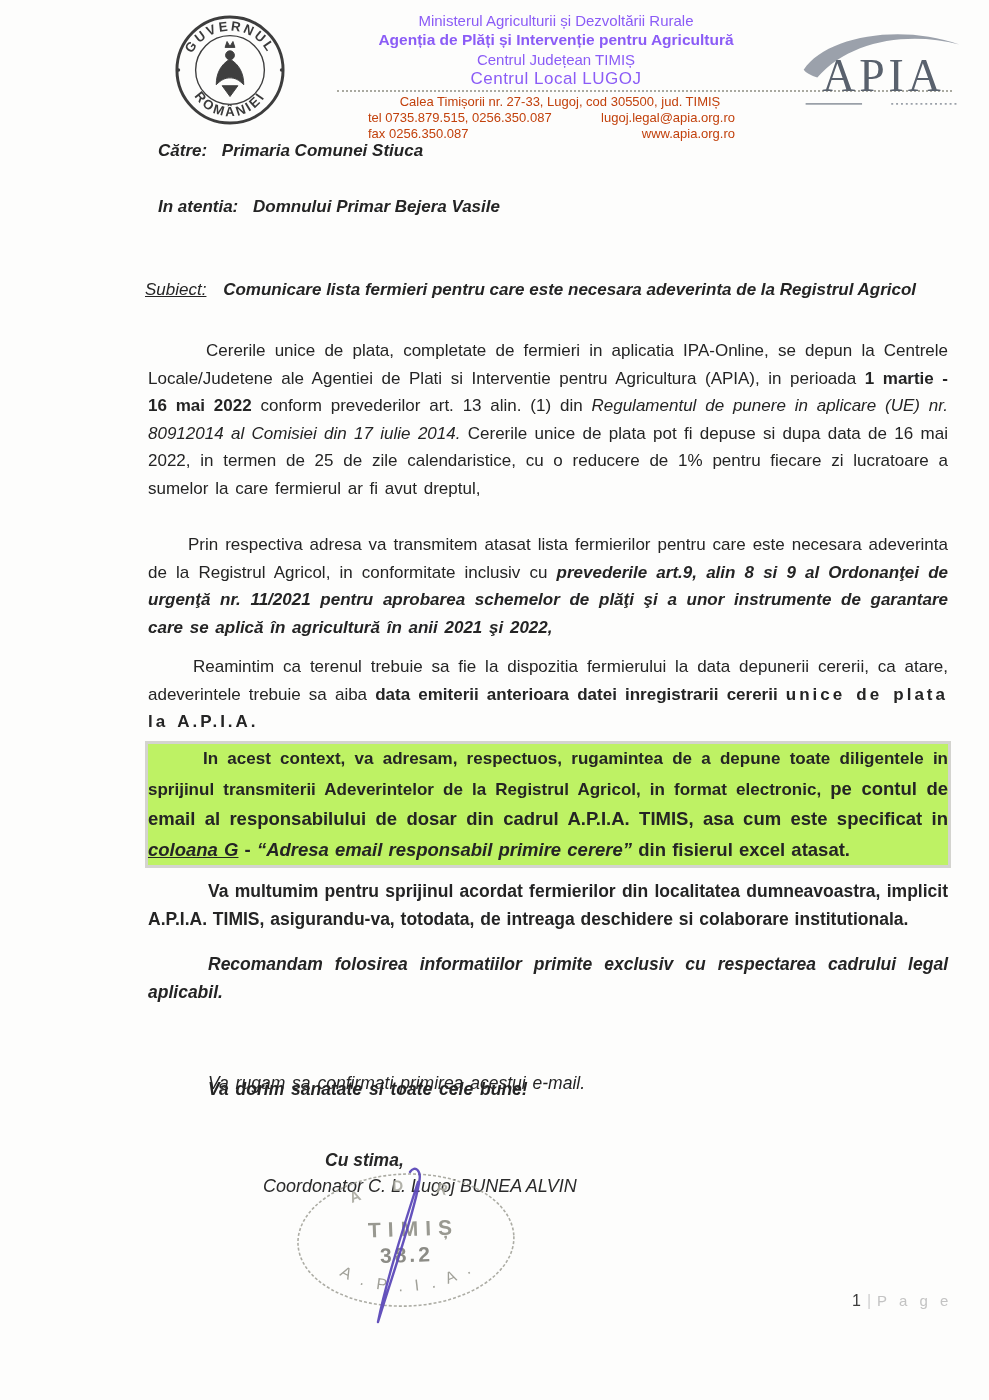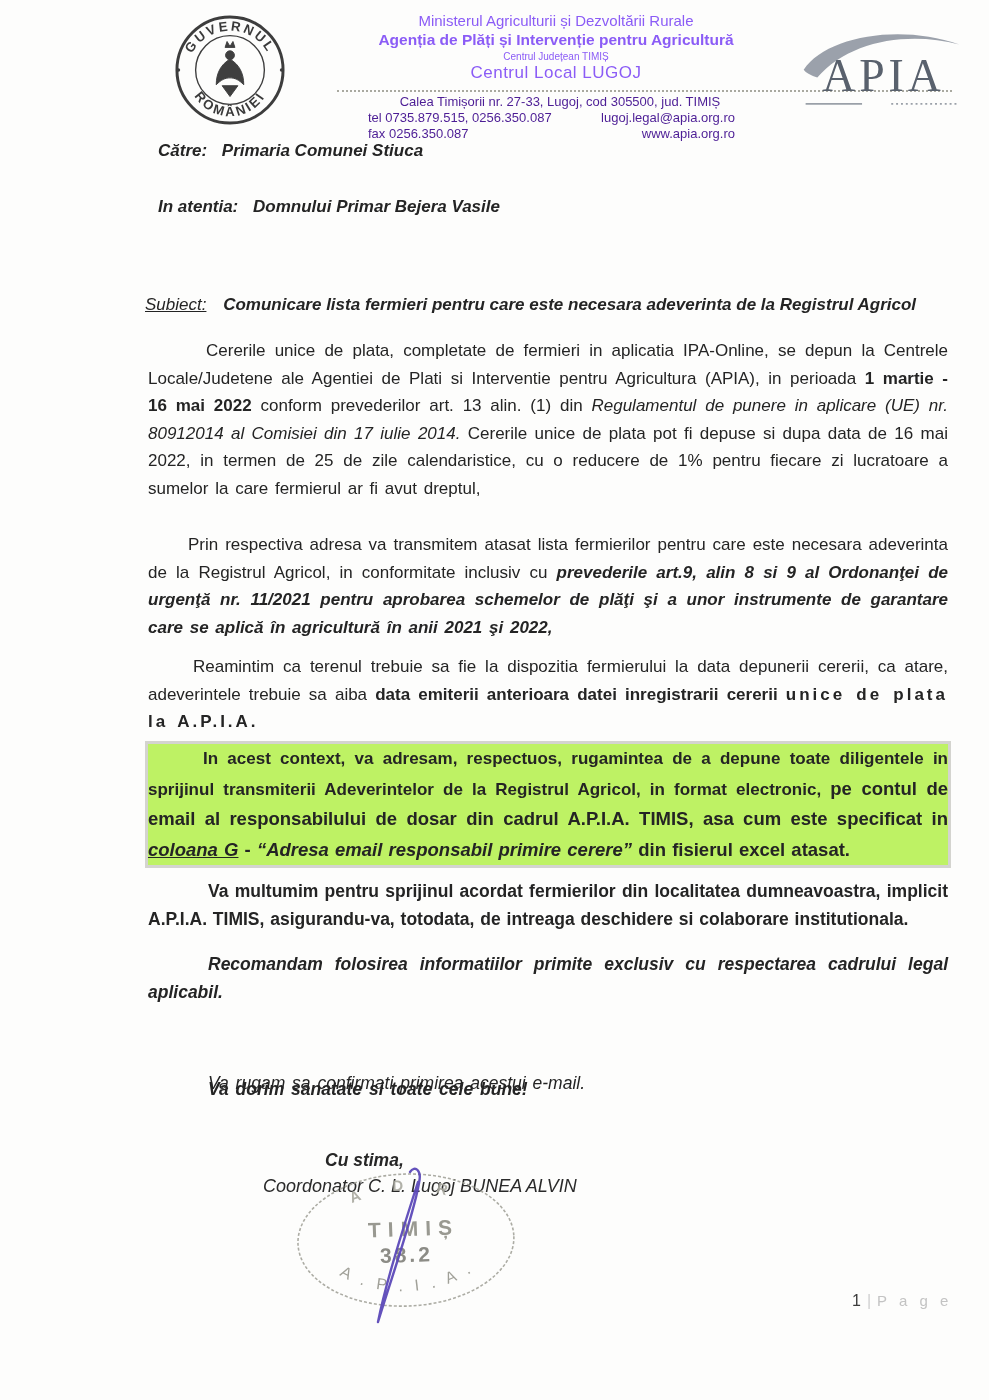--- a/index.html
+++ b/index.html
@@ -4,34 +4,34 @@
 <style>
   html,body{margin:0;padding:0;background:#ffffff;}
   .page{position:relative;width:989px;height:1400px;background:#fdfdfc;overflow:hidden;
         font-family:"Liberation Sans",sans-serif;color:#262626;}
 
   
   .gov-seal{position:absolute;left:166px;top:14px;}
   .head-center{position:absolute;left:330px;top:12px;width:452px;text-align:center;color:#8b5cf6;}
   .h-min{font-size:15px;margin-bottom:2px;}
   .h-ag{font-size:15.5px;font-weight:bold;margin-bottom:2px;}
-  .h-cj{font-size:10px;margin-bottom:1px;}
+  .h-cj{font-size:15px;margin-bottom:1px;}
   .h-cl{font-size:17px;letter-spacing:.5px;}
   .head-rule{position:absolute;left:337px;top:90px;width:615px;border-top:2px dotted #a9a9a0;}
-  .contact{position:absolute;left:335px;top:94px;width:450px;font-size:13px;color:#4c1d95;box-sizing:border-box;}
+  .contact{position:absolute;left:335px;top:94px;width:450px;font-size:13px;color:#c2410c;box-sizing:border-box;}
   .c-addr{text-align:center;margin-bottom:1px;}
   .c-row{display:flex;justify-content:space-between;padding-left:33px;padding-right:50px;margin-bottom:1px;}
   .apia-logo{position:absolute;left:792px;top:14px;}
 
   
   .to-line,.attn-line{position:absolute;left:158px;font-size:17px;font-weight:bold;font-style:italic;color:#242424;}
   .to-line{top:141px;}
   .attn-line{top:197px;}
   .lab{margin-right:10px;}
-  .subject-line{position:absolute;left:145px;top:280px;font-size:17px;font-style:italic;color:#242424;margin-top:15px;}
+  .subject-line{position:absolute;left:145px;top:280px;font-size:17px;font-style:italic;color:#242424;}
   .subject-label{text-decoration:underline;}
   .subject-value{font-weight:bold;margin-left:12px;}
 
   .para{position:absolute;left:148px;width:800px;text-align:justify;font-size:17px;
         line-height:27.5px;color:#242424;word-spacing:2px;}
   .p1{top:337px;text-indent:58px;}
   .p2{top:531px;text-indent:40px;}
   .p3{top:653px;text-indent:45px;}
   .p4{top:744px;background:#bef264;box-shadow:0 0 0 3px #d4d4cf;text-indent:55px;
       line-height:29.5px;font-weight:bold;word-spacing:1px;}

